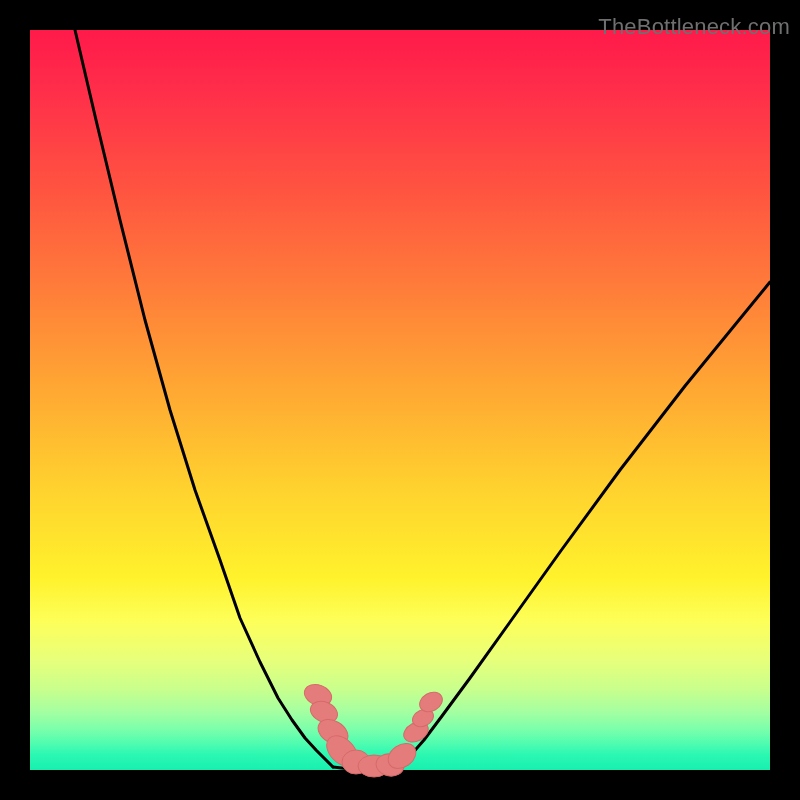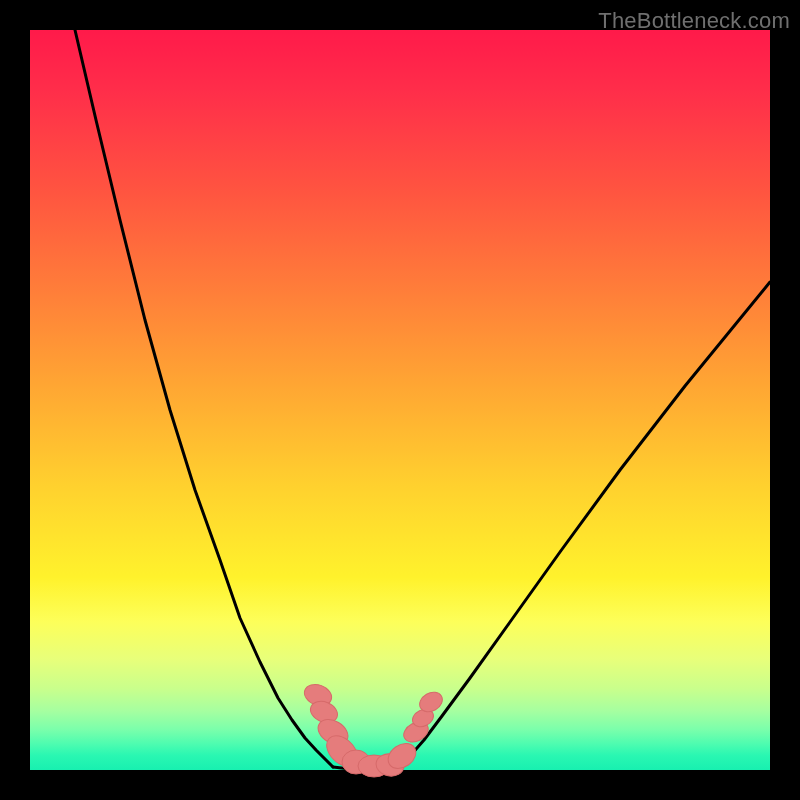--- a/index.html
+++ b/index.html
@@ -39,21 +39,21 @@
       #c9ff8c 89%,
       #a6ffa0 92%,
       #7bffab 94.5%,
       #4dfcb0 96.5%,
       #2af7b2 98%,
       #18f0b0 100%
     );
   }
   .watermark {
     position: absolute;
-    top: 8px;
+    top: 14px;
     right: 10px;
     color: #6f6f6f;
     font-size: 22px;
     letter-spacing: 0.2px;
     font-weight: 500;
   }
   svg.curve-layer {
     position: absolute;
     left: 30px;
     top: 30px;

